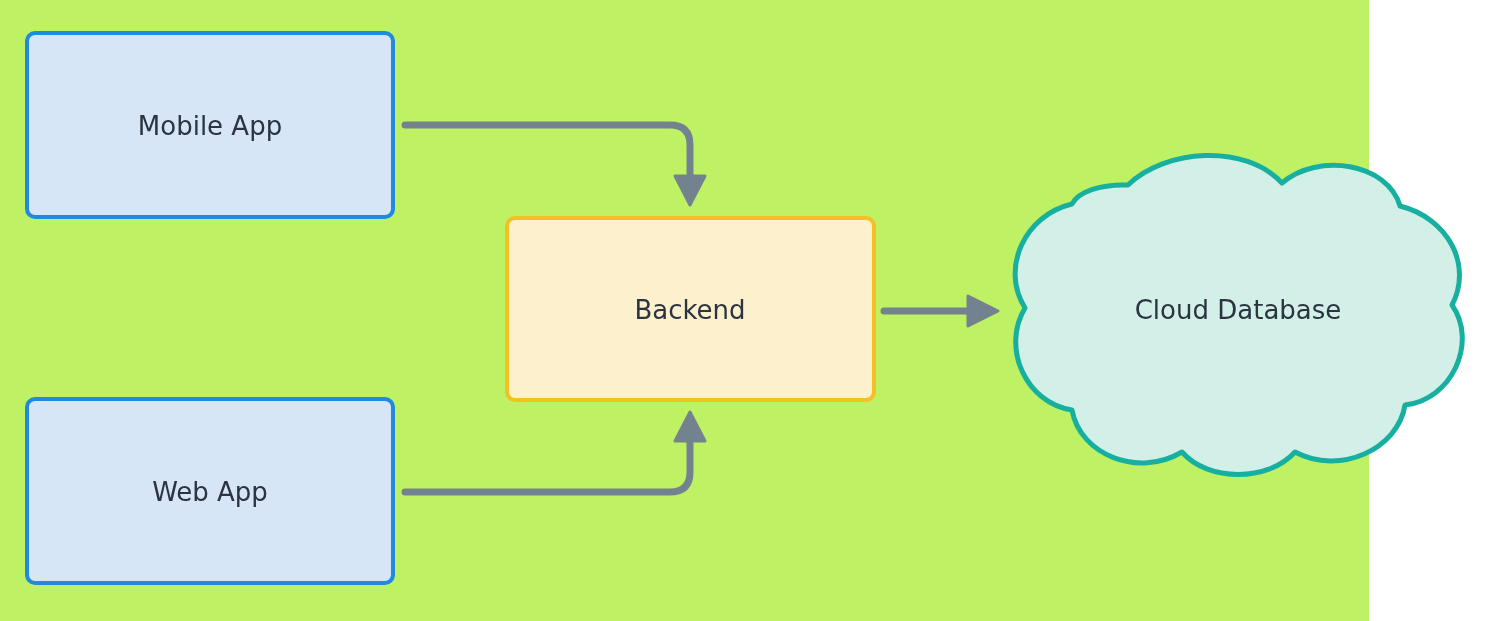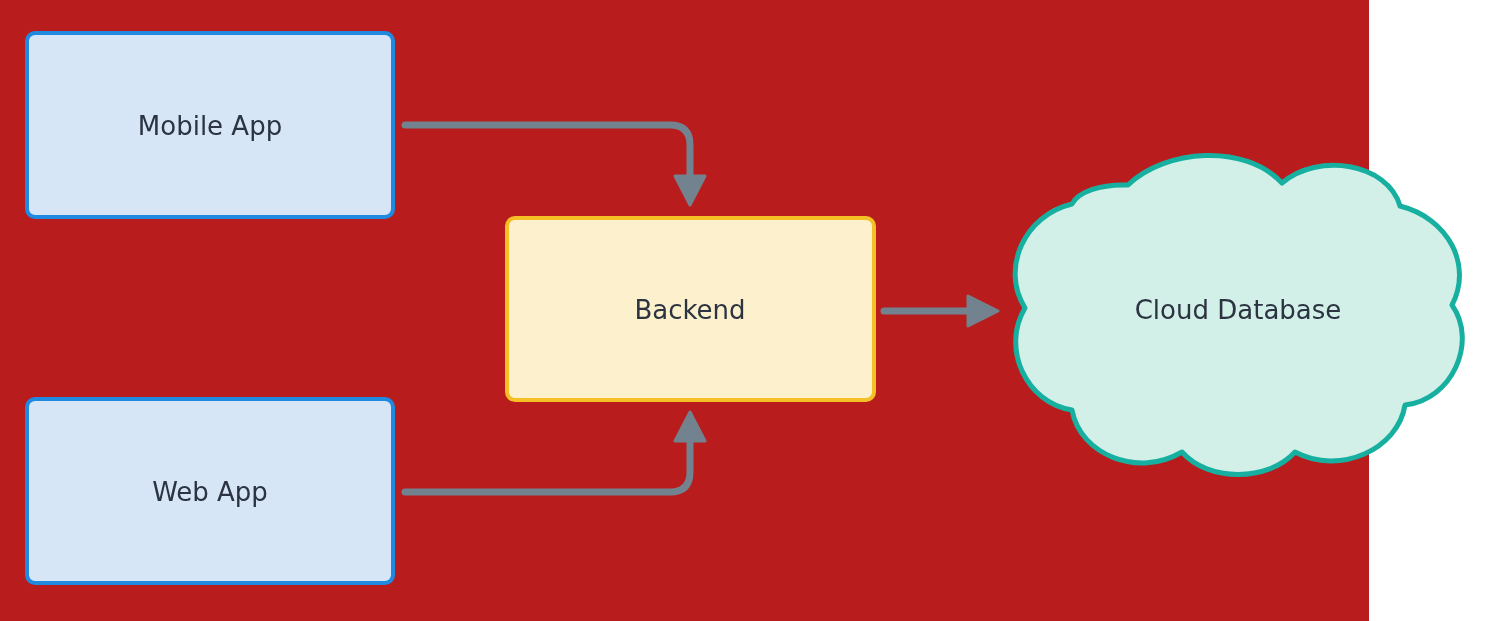--- a/index.html
+++ b/index.html
@@ -9,21 +9,21 @@
   body {
     width: 1510px;
     height: 621px;
     overflow: hidden;
     font-family: "DejaVu Sans", sans-serif;
   }
   #diagram-canvas {
     position: relative;
     width: 1369px;
     height: 621px;
-    background: #b91c1c;
+    background: #bef264;
   }
   #diagram-svg {
     position: absolute;
     top: 0;
     left: 0;
     width: 1510px;
     height: 621px;
     display: block;
   }
   .node-label {

